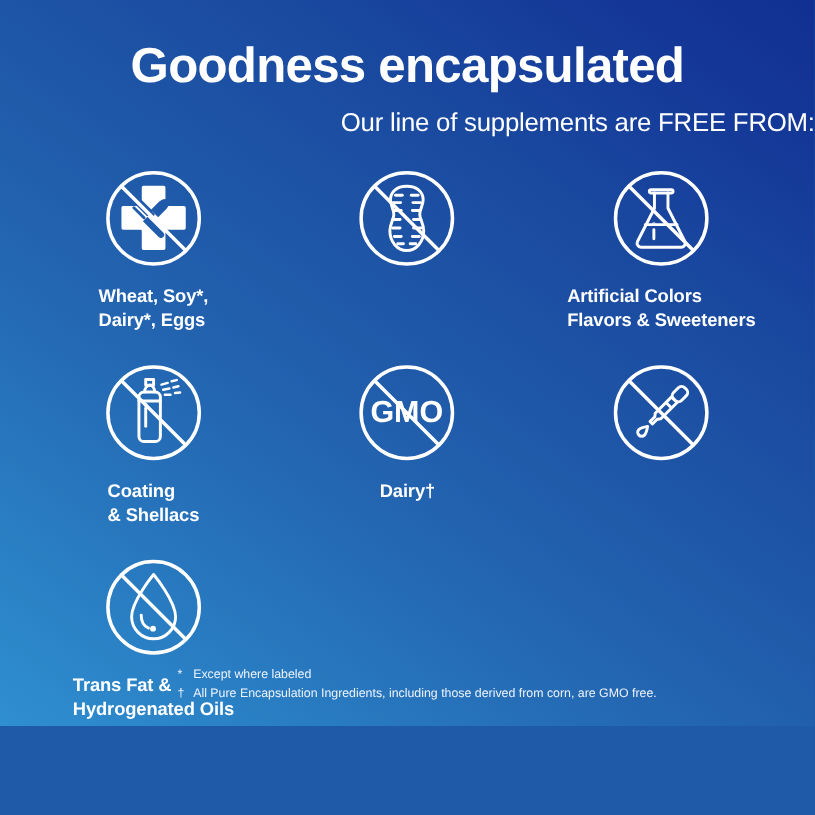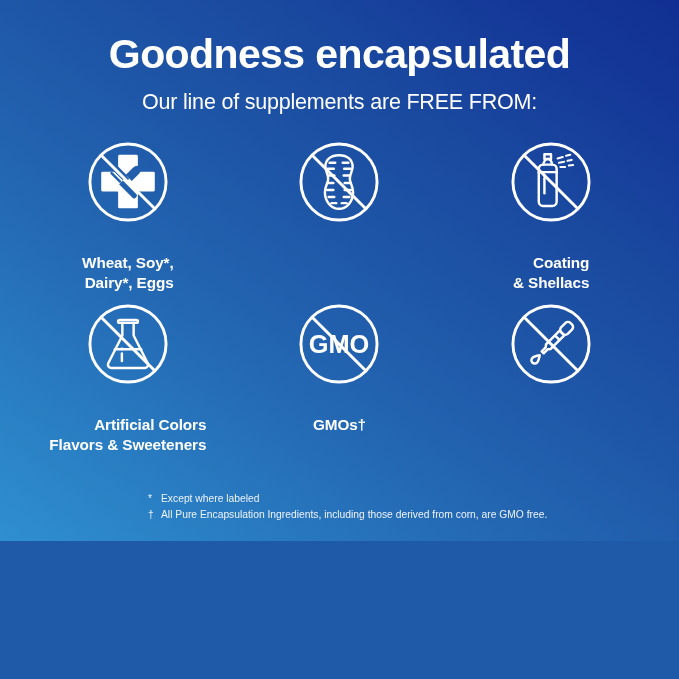--- a/index.html
+++ b/index.html
@@ -9,21 +9,21 @@
   body {
     width: 679px;
     height: 679px;
     overflow: hidden;
     font-family: "Liberation Sans", sans-serif;
     background: #1f5aa8;
   }
   .poster {
     position: relative;
     width: 679px;
-    height: 541px;
+    height: 605px;
     box-sizing: border-box;
     background:
       linear-gradient(35deg, #2f8fd0 0%, #2a80c4 14%, #2469b4 34%, #1f58a8 52%, #1a4aa0 70%, #153a99 86%, #112f92 100%);
     color: #ffffff;
     overflow: hidden;
   }
 
   
   .header {
     padding-top: 33px;
@@ -36,20 +36,21 @@
     line-height: 1.05;
     margin: 0;
     color: #ffffff;
   }
   .subhead {
     font-size: 21.5px;
     font-weight: normal;
     letter-spacing: -0.2px;
     margin: 14px 0 0 0;
     color: #ffffff;
+    text-align: right;
   }
 
   
   .grid {
     margin-top: 20px;
     display: grid;
     grid-template-columns: repeat(3, 1fr);
     grid-template-rows: repeat(3, 162px);
     padding: 0 22px;
   }
@@ -62,22 +63,22 @@
     position: relative;
     width: 94px;
     height: 94px;
   }
   .badge svg {
     display: block;
     width: 94px;
     height: 94px;
   }
   .cell-label {
-    margin-top: 24px;
-    text-align: right;
+    margin-top: 9px;
+    text-align: left;
     font-size: 15.3px;
     font-weight: bold;
     line-height: 1.28;
     letter-spacing: -0.1px;
     white-space: pre-line;
     color: #ffffff;
   }
 
   
   .footnotes {
@@ -172,20 +173,38 @@
         </svg>
       </div>
     </div>
 
 
     <div class="cell">
       <div class="badge">
         <svg viewBox="0 0 100 100" xmlns="http://www.w3.org/2000/svg">
           <circle cx="50" cy="50" r="40.5" fill="none" stroke="#ffffff" stroke-width="3.1"></circle>
           <g fill="none" stroke="#ffffff" stroke-width="2.6" stroke-linecap="round" stroke-linejoin="round">
+            <path d="M41 24.5 H59 A1.5 1.5 0 0 1 59 27.5 H41 A1.5 1.5 0 0 1 41 24.5 Z"></path>
+            <path d="M44 27.5 V41 L29 70.5 A3.5 3.5 0 0 0 32 75.5 H68 A3.5 3.5 0 0 0 71 70.5 L56 41 V27.5"></path>
+            <line x1="36" y1="55.5" x2="64" y2="55.5"></line>
+            <line x1="43.5" y1="60" x2="43.5" y2="68"></line>
+            <circle cx="43.5" cy="55" r="0.3"></circle>
+          </g>
+          <line x1="21.5" y1="21.5" x2="78.5" y2="78.5" stroke="#ffffff" stroke-width="3.1" stroke-linecap="round"></line>
+        </svg>
+      </div>
+      <div class="cell-label">Artificial Colors
+Flavors &amp; Sweeteners</div>
+    </div>
+
+    <div class="cell">
+      <div class="badge">
+        <svg viewBox="0 0 100 100" xmlns="http://www.w3.org/2000/svg">
+          <circle cx="50" cy="50" r="40.5" fill="none" stroke="#ffffff" stroke-width="3.1"></circle>
+          <g fill="none" stroke="#ffffff" stroke-width="2.6" stroke-linecap="round" stroke-linejoin="round">
             <rect x="43" y="20.5" width="7" height="5"></rect>
             <path d="M42 31.5 C42 28 44.5 25.5 46.5 25.5 H46.8 C48.8 25.5 51 28 51 31.5"></path>
             <rect x="37" y="31.5" width="19" height="44" rx="4.5"></rect>
             <line x1="37" y1="39.5" x2="56" y2="39.5"></line>
             <line x1="43" y1="46" x2="43" y2="62"></line>
             <circle cx="43" cy="43" r="0.4"></circle>
           </g>
           <g stroke="#ffffff" stroke-width="2.2" stroke-linecap="round">
             <line x1="57" y1="25" x2="62.5" y2="23.5"></line>
             <line x1="58.5" y1="29.5" x2="64" y2="28.5"></line>
@@ -198,61 +217,61 @@
         </svg>
       </div>
       <div class="cell-label">Coating
 &amp; Shellacs</div>
     </div>
 
     <div class="cell">
       <div class="badge">
         <svg viewBox="0 0 100 100" xmlns="http://www.w3.org/2000/svg">
           <circle cx="50" cy="50" r="40.5" fill="none" stroke="#ffffff" stroke-width="3.1"></circle>
-          <g fill="none" stroke="#ffffff" stroke-width="2.6" stroke-linecap="round" stroke-linejoin="round">
-            <path d="M41 24.5 H59 A1.5 1.5 0 0 1 59 27.5 H41 A1.5 1.5 0 0 1 41 24.5 Z"></path>
-            <path d="M44 27.5 V41 L29 70.5 A3.5 3.5 0 0 0 32 75.5 H68 A3.5 3.5 0 0 0 71 70.5 L56 41 V27.5"></path>
-            <line x1="36" y1="55.5" x2="64" y2="55.5"></line>
-            <line x1="43.5" y1="60" x2="43.5" y2="68"></line>
-            <circle cx="43.5" cy="55" r="0.3"></circle>
-          </g>
-          <line x1="21.5" y1="21.5" x2="78.5" y2="78.5" stroke="#ffffff" stroke-width="3.1" stroke-linecap="round"></line>
-        </svg>
-      </div>
-      <div class="cell-label">Artificial Colors
-Flavors &amp; Sweeteners</div>
-    </div>
-
-    <div class="cell">
-      <div class="badge">
-        <svg viewBox="0 0 100 100" xmlns="http://www.w3.org/2000/svg">
-          <circle cx="50" cy="50" r="40.5" fill="none" stroke="#ffffff" stroke-width="3.1"></circle>
           <text x="50" y="50" text-anchor="middle" dominant-baseline="central" font-family="Liberation Sans, sans-serif" font-size="27" font-weight="bold" fill="#ffffff">GMO</text>
           <line x1="21.5" y1="21.5" x2="78.5" y2="78.5" stroke="#ffffff" stroke-width="3.1" stroke-linecap="round"></line>
         </svg>
       </div>
-      <div class="cell-label">GMOs†</div>
+      <div class="cell-label">Dairy†</div>
     </div>
 
     <div class="cell">
       <div class="badge">
         <svg viewBox="0 0 100 100" xmlns="http://www.w3.org/2000/svg">
           <circle cx="50" cy="50" r="40.5" fill="none" stroke="#ffffff" stroke-width="3.1"></circle>
           <g fill="none" stroke="#ffffff" stroke-width="2.6" stroke-linecap="round" stroke-linejoin="round" transform="rotate(45 50 50)">
             <rect x="45" y="19.5" width="10" height="14" rx="4"></rect>
             <path d="M46.5 33.5 H53.5 V54 L51.5 56.5 V62.5 H48.5 V56.5 L46.5 54 Z"></path>
             <line x1="46.8" y1="40.5" x2="53.2" y2="40.5"></line>
             <path d="M50 67 C47.5 70.5 46.5 72.5 46.5 74.5 A3.5 3.5 0 0 0 53.5 74.5 C53.5 72.5 52.5 70.5 50 67 Z"></path>
           </g>
           <line x1="21.5" y1="21.5" x2="78.5" y2="78.5" stroke="#ffffff" stroke-width="3.1" stroke-linecap="round"></line>
         </svg>
       </div>
     </div>
 
 
+    <div class="cell">
+      <div class="badge">
+        <svg viewBox="0 0 100 100" xmlns="http://www.w3.org/2000/svg">
+          <circle cx="50" cy="50" r="40.5" fill="none" stroke="#ffffff" stroke-width="3.1"></circle>
+          <g fill="none" stroke="#ffffff" stroke-width="2.6" stroke-linecap="round" stroke-linejoin="round">
+            <path d="M50 21
+                     C50 21 30.5 44.5 30.5 58.5
+                     A19.5 19.5 0 0 0 69.5 58.5
+                     C69.5 44.5 50 21 50 21 Z"></path>
+            <path d="M39 57 C39 63 41.5 67 45.5 68.5"></path>
+            <circle cx="49.5" cy="69" r="1.3"></circle>
+          </g>
+          <line x1="21.5" y1="21.5" x2="78.5" y2="78.5" stroke="#ffffff" stroke-width="3.1" stroke-linecap="round"></line>
+        </svg>
+      </div>
+      <div class="cell-label">Trans Fat &amp;
+Hydrogenated Oils</div>
+    </div>
 
   </div>
 
   <div class="footnotes">
     <div class="footnote">
       <span class="fn-mark">*</span>
       <span class="fn-text">Except where labeled</span>
     </div>
     <div class="footnote">
       <span class="fn-mark">†</span>

